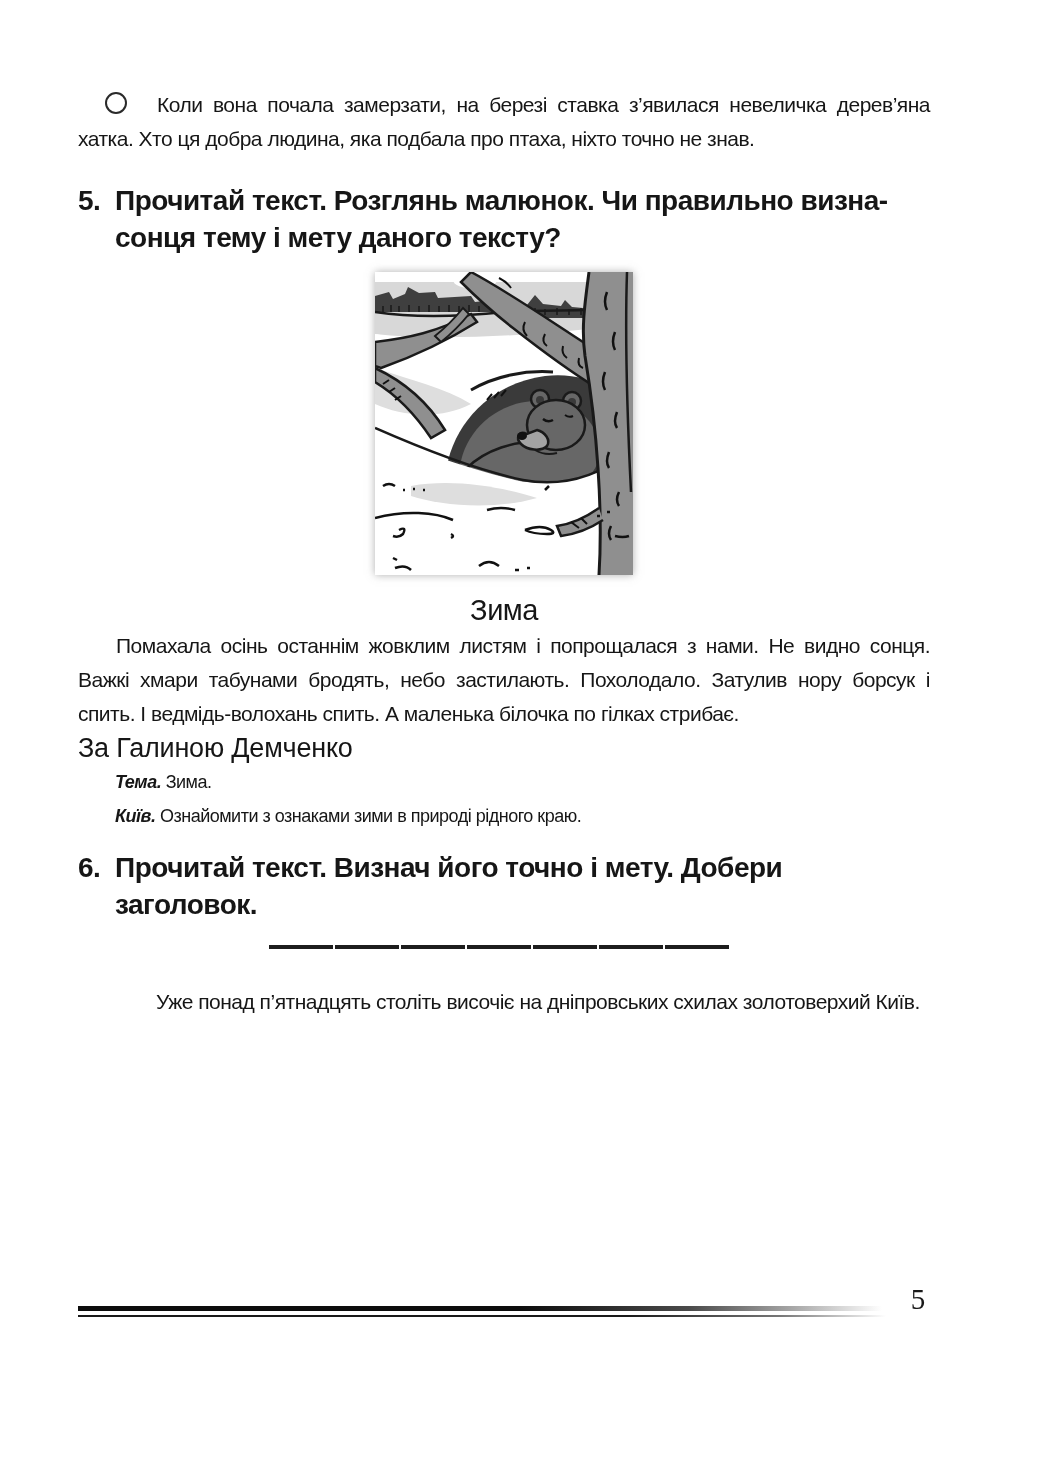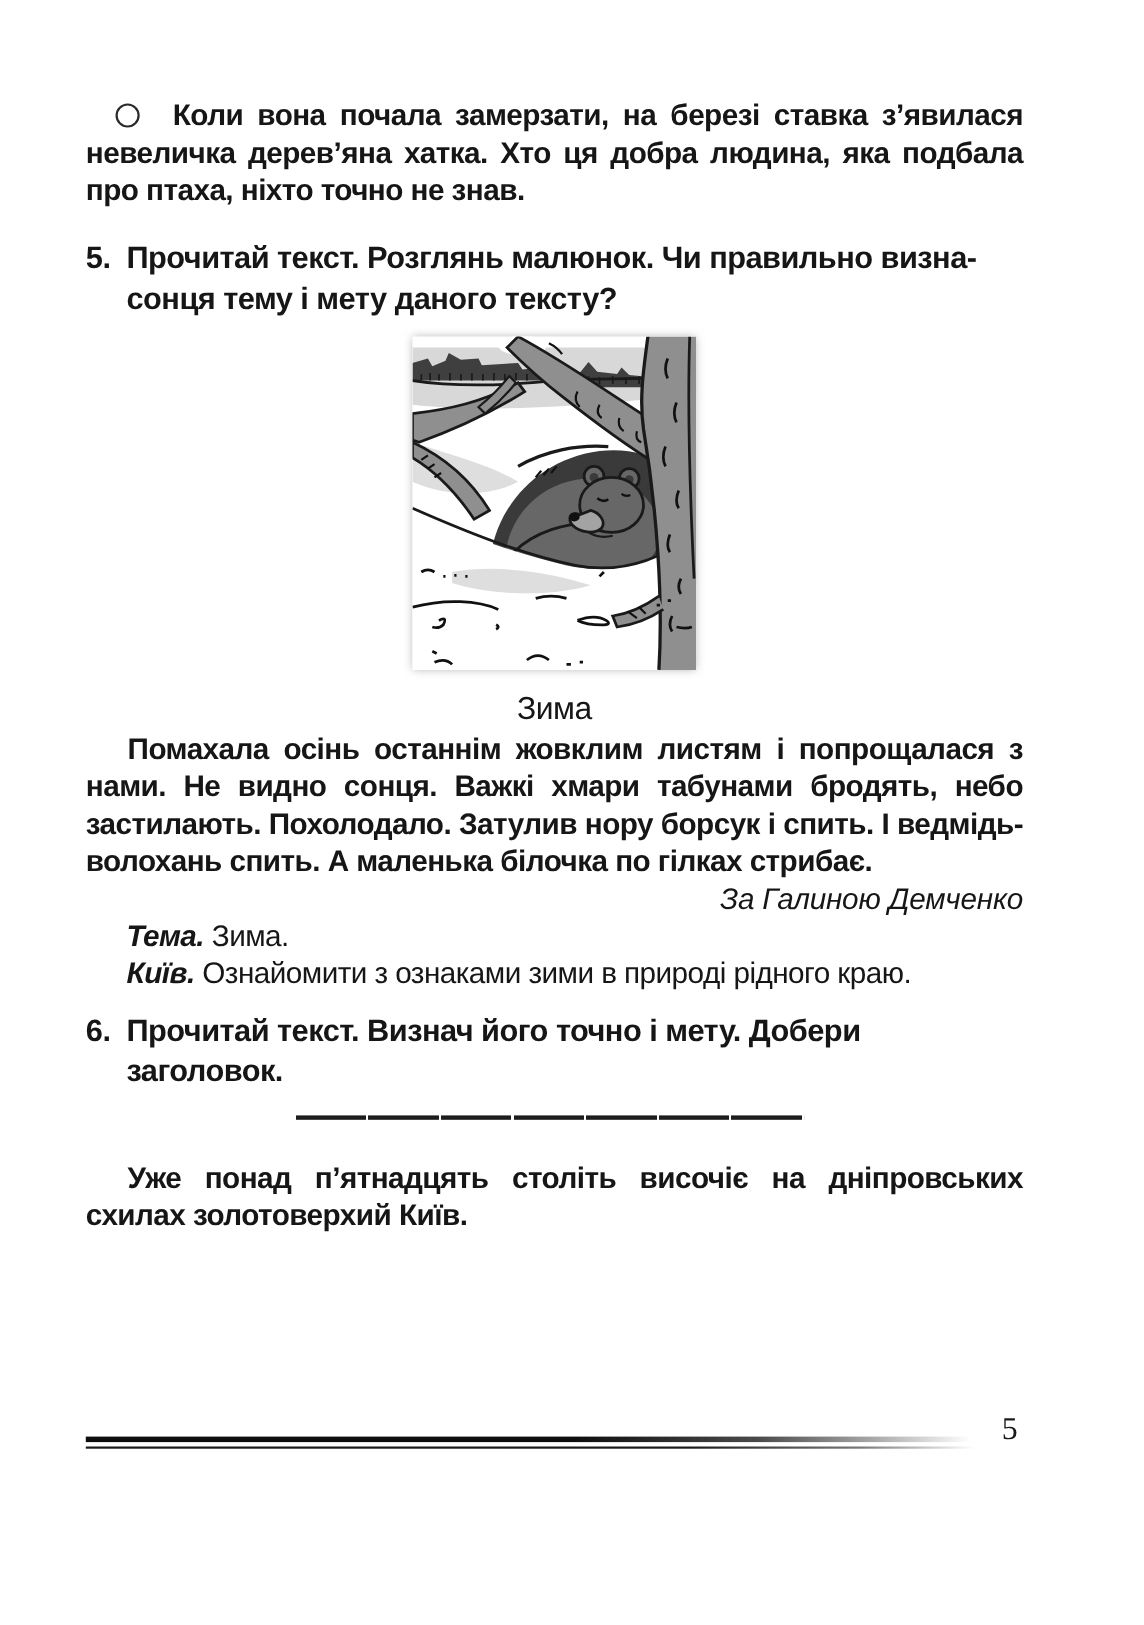--- a/index.html
+++ b/index.html
@@ -11,26 +11,25 @@
     font-family: "Liberation Sans", sans-serif;
     color: #161616;
   }
   .content {
     position: absolute;
     left: 78px; top: 0;
     width: 852px;
   }
   
   .bodytext {
-    font-size: 27px;
+    font-size: 21px;
     line-height: 34px;
     letter-spacing: -0.5px;
     text-align: justify;
     margin: 0;
-    font-weight: bold;
   }
   .indent { text-indent: 38px; }
 
   
   .intro { margin-top: 88px; }
   .circle {
     display: inline-block;
     width: 18px; height: 18px;
     border: 2.5px solid #2a2a2a;
     border-radius: 50%;
@@ -67,41 +66,39 @@
     font-weight: normal;
     font-size: 29px;
     line-height: 34px;
     letter-spacing: -0.5px;
     margin-top: 14px;
   }
   .author {
     font-size: 27px;
     line-height: 34px;
     letter-spacing: -0.2px;
-    font-style: italic;
-    text-align: right;
     margin: 0;
   }
   .tm-line {
-    font-size: 27px;
+    font-size: 18px;
     line-height: 34px;
     letter-spacing: -0.5px;
     margin: 0 0 0 37px;
   }
   .tm-label { font-weight: bold; font-style: italic; }
 
   
   .blank-line {
     margin: 12px 0 0 191px;
     width: 462px; height: 4px;
     background: repeating-linear-gradient(to right, #1d1d1d 0 64px, #ffffff 64px 66px);
   }
   .blank-gap-before { height: 10px; }
 
-  .kyiv-first { margin-top: 36px; }
+  .kyiv-first { margin-top: 36px; margin-left: 40px; }
 
   
   .footer-rules {
     position: absolute;
     left: 78px; top: 1306px;
     width: 808px;
   }
   .rule-thick {
     height: 5px;
     width: 804px;

